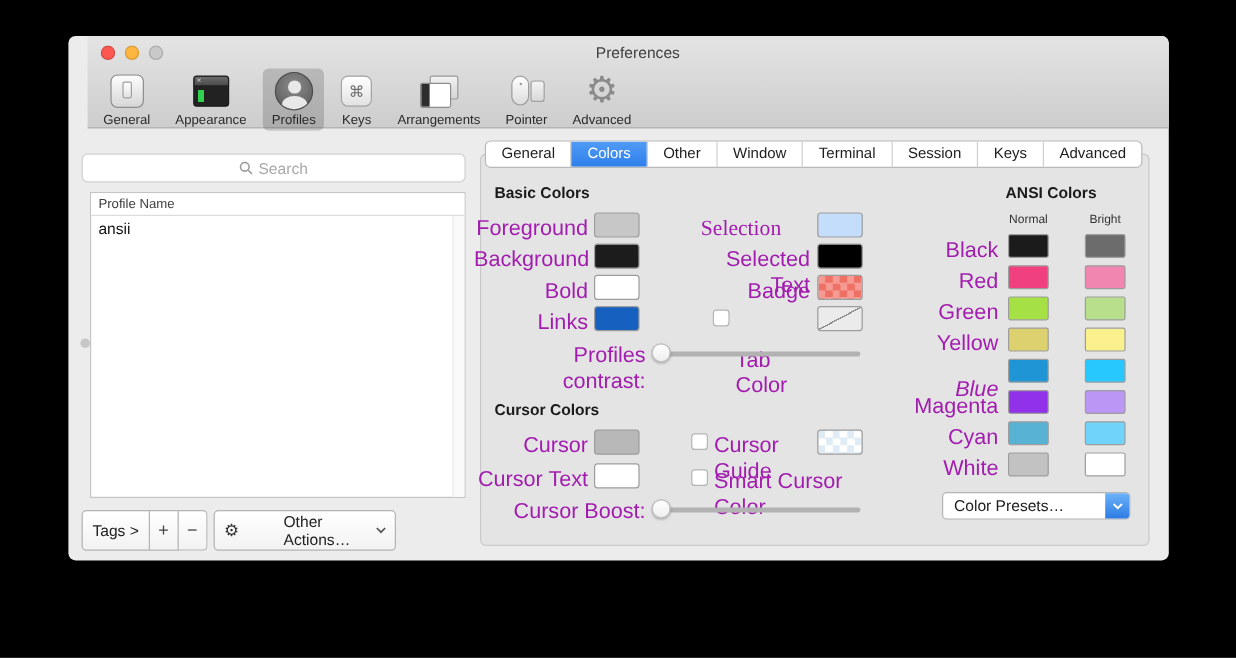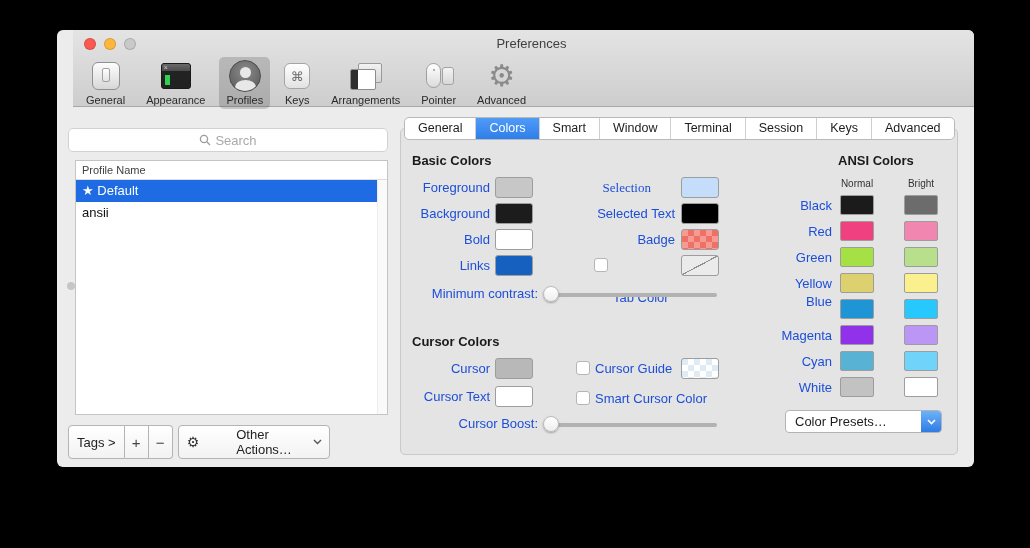--- a/index.html
+++ b/index.html
@@ -56,21 +56,21 @@
   .btn.dropdown .lbl { flex:1;margin-left:32px; }
   .gearglyph { font-size:14px; color:#333; }
   .chev { width:9px; height:6px; }
   
   .panel { position:absolute; left:343px; top:18px; width:558px; height:327px; background:#e4e4e4; border:1px solid #c9c9c9; border-radius:5px; }
   .tabbar { position:absolute; left:347px; top:7px; display:flex; background:#fff; border:1px solid #b9b9b9; border-radius:5px; overflow:hidden; height:23px; z-index:2; }
   .tab { font-size:12.5px; color:#1d1d1d; line-height:21px; padding:0 13px; border-left:1px solid #cfcfcf; }
   .tab:first-child { border-left:none; }
   .tab.sel { background:linear-gradient(#509bf7,#2f7fea); color:#fff; }
   .sechdr { position:absolute; font-size:13px; font-weight:bold; color:#1a1a1a; }
-  .flabel { position:absolute; font-size:13px; color:#1d4ed8; text-align:right; }
+  .flabel { position:absolute; font-size:18px; color:#a21caf; text-align:right; }
   .swatch { position:absolute; width:38px; height:21px; border:1px solid #9d9d9d; border-radius:3px; }
   .aswatch { position:absolute; width:34px; height:20px; border:1px solid #9d9d9d; border-radius:2px; }
   .checkbox { position:absolute; width:14px; height:14px; background:#fff; border:1px solid #b5b5b5; border-radius:3px; }
   .checker-badge { background:repeating-conic-gradient(#ef7166 0% 25%, #f59b93 0% 50%); background-size:12px 12px; }
   .checker-guide { background:repeating-conic-gradient(#ffffff 0% 25%, #dfecf6 0% 50%); background-size:12px 12px; }
   .diag { background:linear-gradient(to bottom right, #ebebeb 47.5%, #8f8f8f 47.5%, #8f8f8f 51%, #ebebeb 51%); }
   .track { position:absolute; height:4px; border-radius:2px; background:#b2b2b2; width:170px; }
   .knob { position:absolute; width:16px; height:16px; border-radius:50%; background:linear-gradient(#ffffff,#eeeeee); border:1px solid #bcbcbc; box-shadow:0 1px 2px rgba(0,0,0,.3); }
   .colhdr { position:absolute; font-size:10px; color:#333; width:34px; text-align:center; }
   .presets { position:absolute; left:728px; top:300px; width:157px; height:23px; background:#fff; border:1px solid #b3b3b3; border-radius:4px; display:flex; align-items:center; }
@@ -161,24 +161,20 @@
     <div class="search">
       <svg class="magnifier" width="12" height="12" viewBox="0 0 12 12">
           <circle cx="5" cy="5" r="3.6" fill="none" stroke="#9b9b9b" stroke-width="1.3"></circle>
           <line x1="8" y1="8" x2="11" y2="11" stroke="#9b9b9b" stroke-width="1.3"></line>
         </svg>
       <span>Search</span>
     </div>
 
     <div class="list">
       <div class="hdr">Profile Name</div>
-      <div class="row sel" style="background: rgb(30, 107, 228);">
-        <span>★</span>
-        <span>Default</span>
-      </div>
       <div class="row">
         <span>ansii</span>
       </div>
       <div class="sb"></div>
     </div>
 
     <div class="btnbar">
       <div class="btn first">Tags &gt;</div>
       <div class="btn mid">+</div>
       <div class="btn last-join">−</div>
@@ -188,21 +184,21 @@
         <svg class="chev" viewBox="0 0 9 6">
             <polyline points="1,1 4.5,4.5 8,1" fill="none" stroke="#555" stroke-width="1.4"></polyline>
           </svg>
       </div>
     </div>
 
     <div class="panel"></div>
     <div class="tabbar">
       <div class="tab">General</div>
       <div class="tab sel">Colors</div>
-      <div class="tab">Smart</div>
+      <div class="tab">Other</div>
       <div class="tab">Window</div>
       <div class="tab">Terminal</div>
       <div class="tab">Session</div>
       <div class="tab">Keys</div>
       <div class="tab">Advanced</div>
     </div>
 
     <div class="sechdr" style="left:355px; top:43px;">Basic Colors</div>
 
     <div class="flabel" style="left:338px; top:70px; width:95px;">Foreground</div>
@@ -217,21 +213,21 @@
     <div class="flabel" style="left:494px; top:70px; width:100px;font-family:Liberation Serif, serif;">Selection</div>
     <div class="swatch" style="left: 624px; top: 67px; background: rgb(196, 221, 250);"></div>
     <div class="flabel" style="left:518px; top:96px; width:100px;">Selected Text</div>
     <div class="swatch" style="left: 624px; top: 93px; background: rgb(0, 0, 0);"></div>
     <div class="flabel" style="left:518px; top:122px; width:100px;">Badge</div>
     <div class="swatch checker-badge" style="left:624px; top:119px;"></div>
     <div class="checkbox" style="left:537px; top:148px;"></div>
     <div class="flabel" style="left:556px; top:148px; width:62px; text-align:left;margin-top:32px;">Tab Color</div>
     <div class="swatch diag" style="left:624px; top:145px;"></div>
 
-    <div class="flabel" style="left:360px; top:176px; width:121px;">Minimum contrast:</div>
+    <div class="flabel" style="left:360px; top:176px; width:121px;">Profiles contrast:</div>
     <div class="track" style="left:490px; top:183px;"></div>
     <div class="knob" style="left:486px; top:176px;"></div>
 
     <div class="sechdr" style="left:355px; top:224px;">Cursor Colors</div>
     <div class="flabel" style="left:338px; top:251px; width:95px;">Cursor</div>
     <div class="swatch" style="left: 438px; top: 248px; background: rgb(184, 184, 184);"></div>
     <div class="flabel" style="left:338px; top:279px; width:95px;">Cursor Text</div>
     <div class="swatch" style="left: 438px; top: 276px; background: rgb(255, 255, 255);"></div>
 
     <div class="checkbox" style="left:519px; top:251px;"></div>
@@ -257,21 +253,21 @@
     <div class="aswatch" style="left: 847px; top: 111px; background: rgb(241, 134, 177);"></div>
 
     <div class="flabel" style="left:700px; top:140px; width:75px;">Green</div>
     <div class="aswatch" style="left: 783px; top: 137px; background: rgb(165, 225, 68);"></div>
     <div class="aswatch" style="left: 847px; top: 137px; background: rgb(184, 224, 140);"></div>
 
     <div class="flabel" style="left:700px; top:166px; width:75px;">Yellow</div>
     <div class="aswatch" style="left: 783px; top: 163px; background: rgb(221, 208, 110);"></div>
     <div class="aswatch" style="left: 847px; top: 163px; background: rgb(250, 241, 142);"></div>
 
-    <div class="flabel" style="left:700px; top:184px; width:75px;">Blue</div>
+    <div class="flabel" style="left:700px; top:204px; width:75px;font-style:italic;">Blue</div>
     <div class="aswatch" style="left: 783px; top: 189px; background: rgb(32, 149, 213);"></div>
     <div class="aswatch" style="left: 847px; top: 189px; background: rgb(39, 200, 254);"></div>
 
     <div class="flabel" style="left:700px; top:218px; width:75px;">Magenta</div>
     <div class="aswatch" style="left: 783px; top: 215px; background: rgb(146, 49, 234);"></div>
     <div class="aswatch" style="left: 847px; top: 215px; background: rgb(187, 150, 245);"></div>
 
     <div class="flabel" style="left:700px; top:244px; width:75px;">Cyan</div>
     <div class="aswatch" style="left: 783px; top: 241px; background: rgb(87, 178, 212);"></div>
     <div class="aswatch" style="left: 847px; top: 241px; background: rgb(112, 212, 250);"></div>

